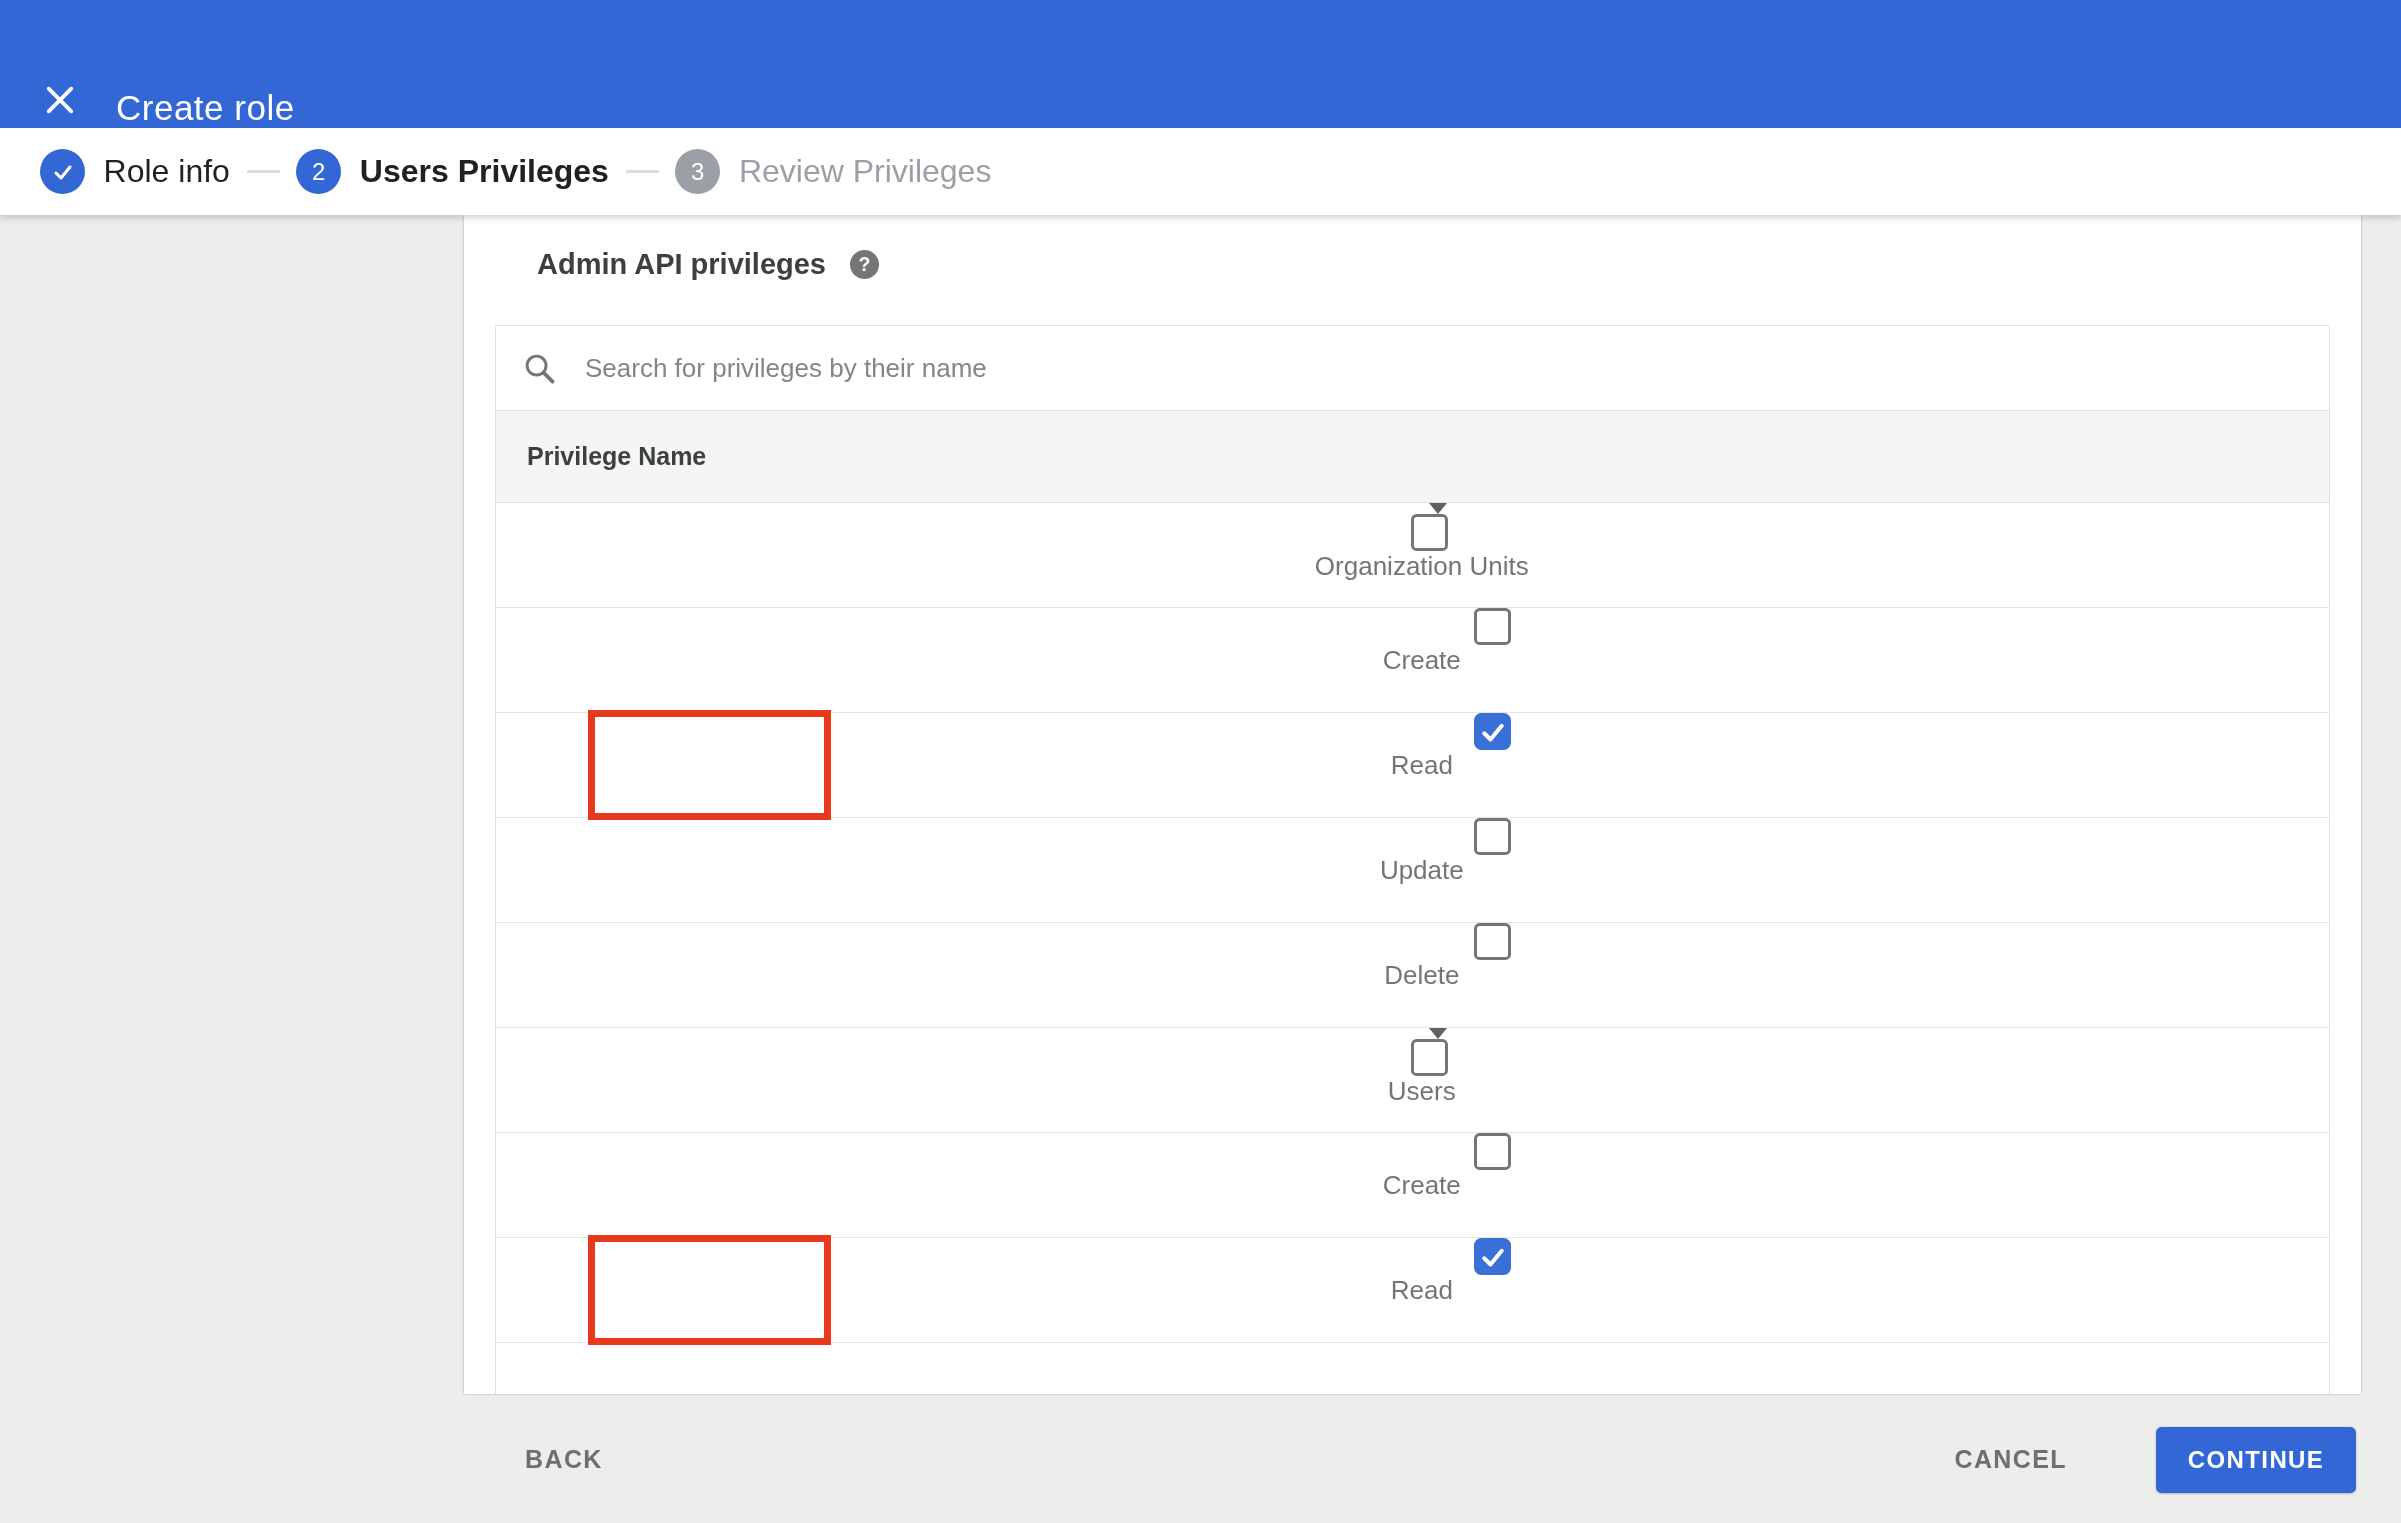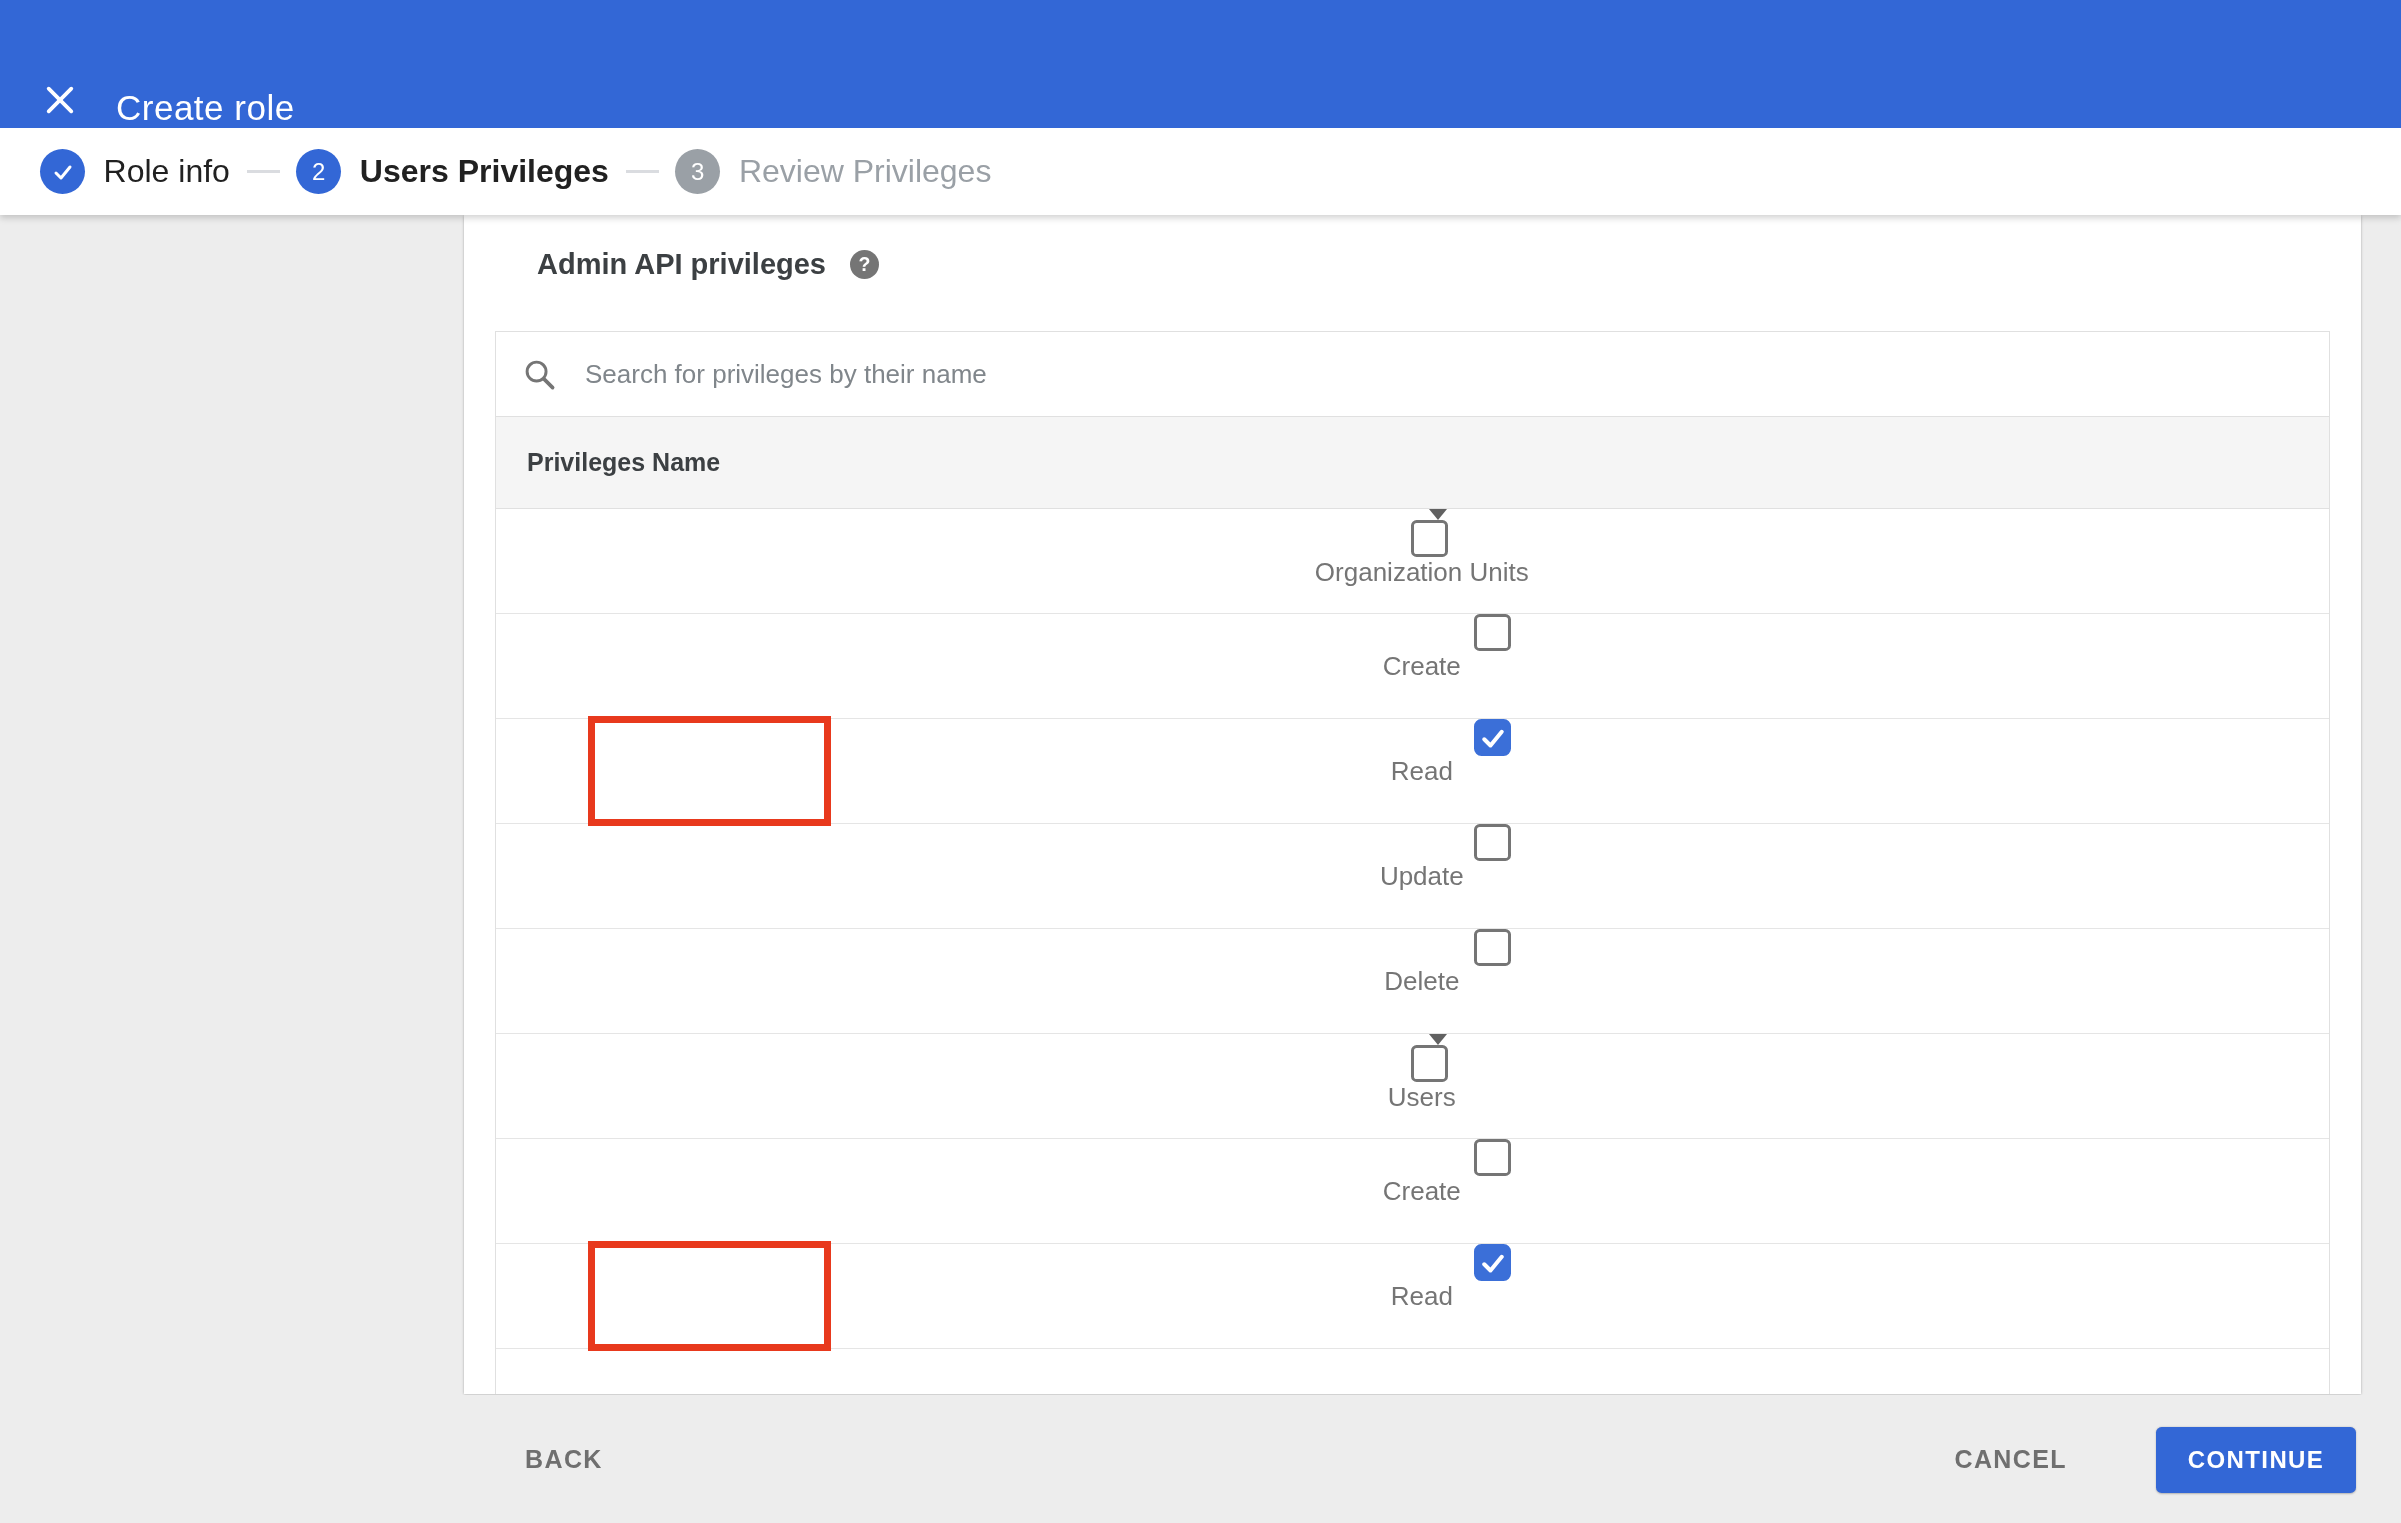--- a/index.html
+++ b/index.html
@@ -39,21 +39,21 @@
   .stepper .step:first-child{margin-left:40px;}
 
   
   .card{position:absolute;left:464px;top:215px;width:1897px;height:1179px;background:#ffffff;
     box-shadow:0 0.9px 2.8px rgba(0,0,0,.2),0 0 1.9px rgba(0,0,0,.1);z-index:10;overflow:hidden;}
   .card-heading{height:98px;display:flex;align-items:center;padding-left:61px;}
   .card-heading .title{font-size:29px;font-weight:700;color:var(--text-dark);margin-left:12px;}
   .help-icon{width:29px;height:29px;border-radius:50%;background:var(--text-gray);color:#fff;
     font-size:19.5px;font-weight:700;display:flex;align-items:center;justify-content:center;margin-left:24px;cursor:pointer;}
 
-  .ptable{margin:18px 31px;border:0.9px solid var(--border);}
+  .ptable{margin:12px 31px;border:0.9px solid var(--border);}
   .search-row{height:84px;display:flex;align-items:center;padding-left:26px;}
   .search-row svg{flex:none;}
   .search-input{border:none;outline:none;font-size:26px;color:#3c4043;margin-left:28px;flex:1;
     font-family:"Liberation Sans","DejaVu Sans",sans-serif;background:transparent;}
   .search-input::placeholder{color:#80868b;opacity:1;}
   .table-header{height:93px;background:var(--header-row-bg);border-top:0.9px solid var(--border);
     border-bottom:0.9px solid var(--border);display:flex;align-items:center;padding-left:31px;}
   .table-header span{font-size:25px;font-weight:700;color:var(--text-dark);}
 
   .prow{height:105px;display:flex;align-items:center;border-bottom:0.9px solid #e5e5e5;position:relative;background:#fff;flex-direction:column;}
@@ -128,21 +128,21 @@
   <div class="ptable">
     <div class="search-row">
       <svg width="35" height="35" viewBox="0 0 24 24">
         <circle cx="10" cy="10" r="6.5" fill="none" stroke="#757575" stroke-width="2"></circle>
         <line x1="15" y1="15" x2="21" y2="21" stroke="#757575" stroke-width="2.5" stroke-linecap="round"></line>
       </svg>
       <input class="search-input" type="text" placeholder="Search for privileges by their name" style="">
     </div>
 
     <div class="table-header">
-      <span>Privileges Name</span>
+      <span>Privilege Name</span>
     </div>
 
     <div class="prow parent">
       <div class="tri"></div>
       <div class="cb">
         
       </div>
       <div class="row-label">Organization Units</div>
     </div>
 

